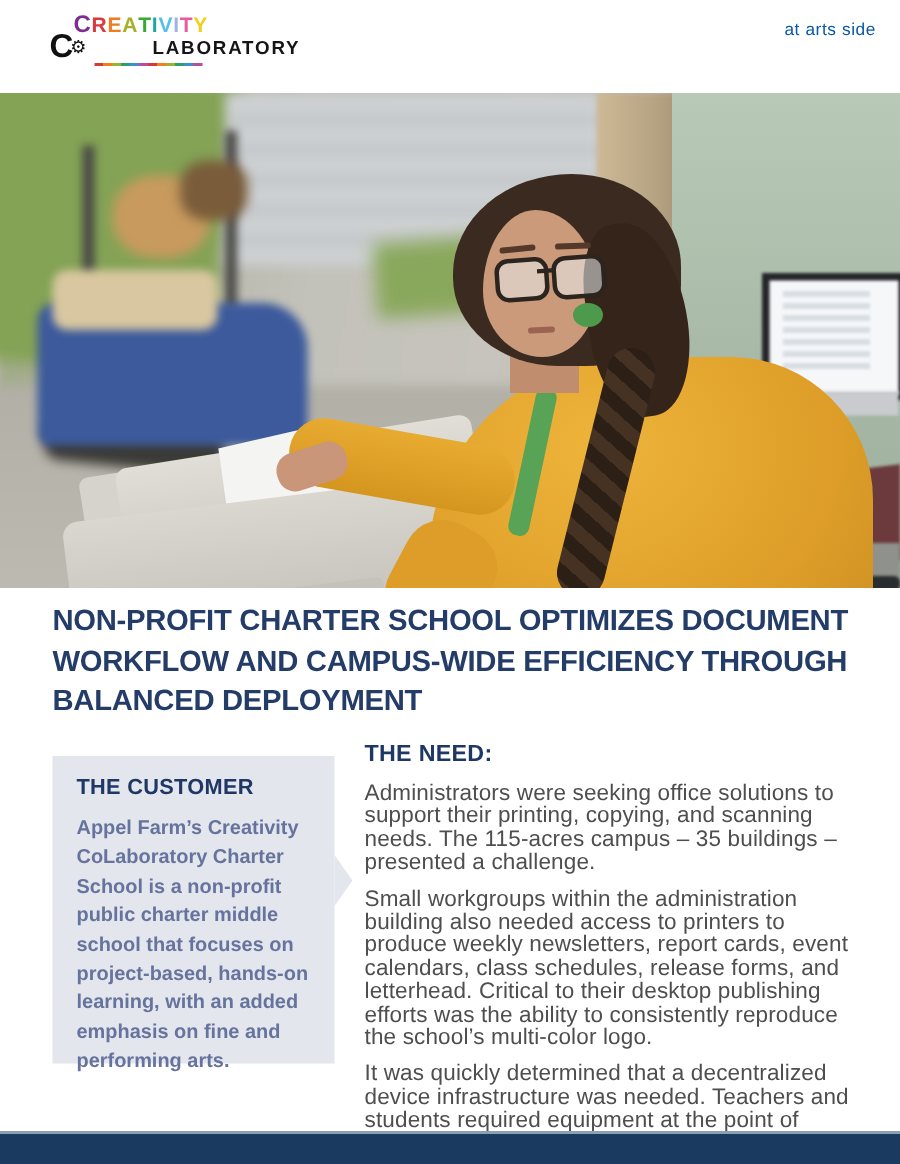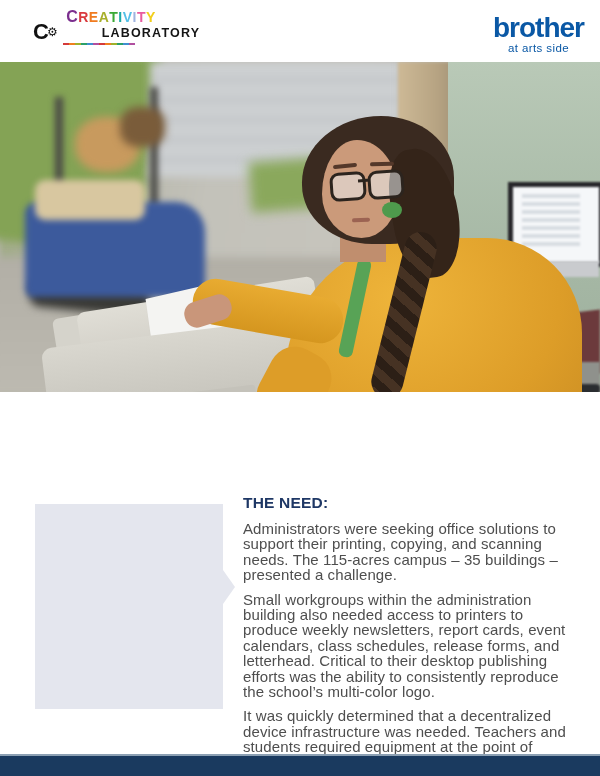--- a/index.html
+++ b/index.html
@@ -1,20 +1,20 @@
 <!DOCTYPE html>
 <html><head>
 <meta charset="utf-8">
 <style>
   html,body{margin:0;padding:0;background:#ffffff;}
   .page{position:relative;width:600px;height:776px;background:#ffffff;overflow:hidden;
         font-family:"Liberation Sans",sans-serif;}
 
   
-  .cc-logo{position:absolute;left:33px;top:9px;width:140px;text-align:center;}
+  .cc-logo{position:absolute;left:33px;top:9px;width:140px;}
   .cc-row1{margin-left:16px;font-weight:bold;font-size:14px;letter-spacing:.5px;line-height:15px;}
   .cc-row1 span{display:inline-block;}
   .cc-row1 span.gearC{font-size:16px;}
   .cc-row2{display:flex;align-items:flex-end;margin-top:-2px;line-height:16px;}
   .cc-bigC{font-weight:bold;font-size:22px;color:#111;line-height:18px;}
   .cc-gearO{font-size:12px;color:#111;margin:0 0 1px -2px;}
   .cc-word2{font-weight:bold;font-size:12.5px;color:#151515;letter-spacing:1.2px;padding-left:44px;}
   .cc-tagline{margin:2px 0 0 30px;width:72px;height:2px;
     background:repeating-linear-gradient(90deg,#d43a3a 0 6px,#f07f1f 6px 12px,#9fb12c 12px 18px,#2ba06a 18px 24px,#3f8fd0 24px 30px,#b14fa0 30px 36px);}
   .brother{position:absolute;right:16px;top:14px;text-align:center;color:#0a58a5;}
@@ -108,21 +108,20 @@
     <div class="cc-row1"><span class="gearC" style="color: rgb(123, 47, 142);">C</span><span style="color: rgb(217, 58, 62);">R</span><span style="color: rgb(240, 123, 32);">E</span><span style="color: rgb(168, 176, 43);">A</span><span style="color: rgb(59, 170, 53);">T</span><span style="color: rgb(27, 169, 165);">I</span><span style="color: rgb(86, 192, 232);">V</span><span style="color: rgb(159, 180, 224);">I</span><span style="color: rgb(232, 91, 160);">T</span><span style="color: rgb(242, 207, 28);">Y</span></div>
     <div class="cc-row2">
       <span class="cc-bigC">C</span>
       <span class="cc-gearO">⚙</span>
       <span class="cc-word2">LABORATORY</span>
     </div>
     <div class="cc-tagline"></div>
   </div>
 
   <div class="brother" style="color: rgb(10, 88, 165);">
-    <div class="word">brother</div>
     <div class="tag">at arts side</div>
   </div>
 
   <div class="photo">
     <div class="view"></div>
     <div class="grass"></div>
     <div class="garage"></div>
     <div class="grass2"></div>
     <div class="path"></div>
     <div class="cart-wheel"></div>
@@ -165,23 +164,26 @@
     <div class="hairtie"></div>
     <div class="braid"></div>
     <div class="brow1"></div>
     <div class="brow2"></div>
     <div class="lens1"></div>
     <div class="lens2"></div>
     <div class="bridge"></div>
     <div class="mouth"></div>
   </div>
 
+  <div class="headline">NON-PROFIT CHARTER SCHOOL OPTIMIZES DOCUMENT WORKFLOW AND CAMPUS-WIDE EFFICIENCY THROUGH BALANCED DEPLOYMENT</div>
 
   <div class="customer">
     <div class="arrow"></div>
+    <h2>THE CUSTOMER</h2>
+    <p>Appel Farm’s Creativity CoLaboratory Charter School is a non-profit public charter middle school that focuses on project-based, hands-on learning, with an added emphasis on fine and performing arts.</p>
   </div>
 
   <div class="need">
     <h2>THE NEED:</h2>
     <p>Administrators were seeking office solutions to support their printing, copying, and scanning needs. The 115-acres campus – 35 buildings – presented a challenge.</p>
     <p>Small workgroups within the administration building also needed access to printers to produce weekly newsletters, report cards, event calendars, class schedules, release forms, and letterhead. Critical to their desktop publishing efforts was the ability to consistently reproduce the school’s multi-color logo.</p>
     <p>It was quickly determined that a decentralized device infrastructure was needed. Teachers and students required equipment at the point of production – the classroom. This approach would place hardcopy documents within easy reach. The focus would remain on teaching and learning, with no time wasted traveling between buildings.</p>
   </div>
 
   <div class="footer"></div>

